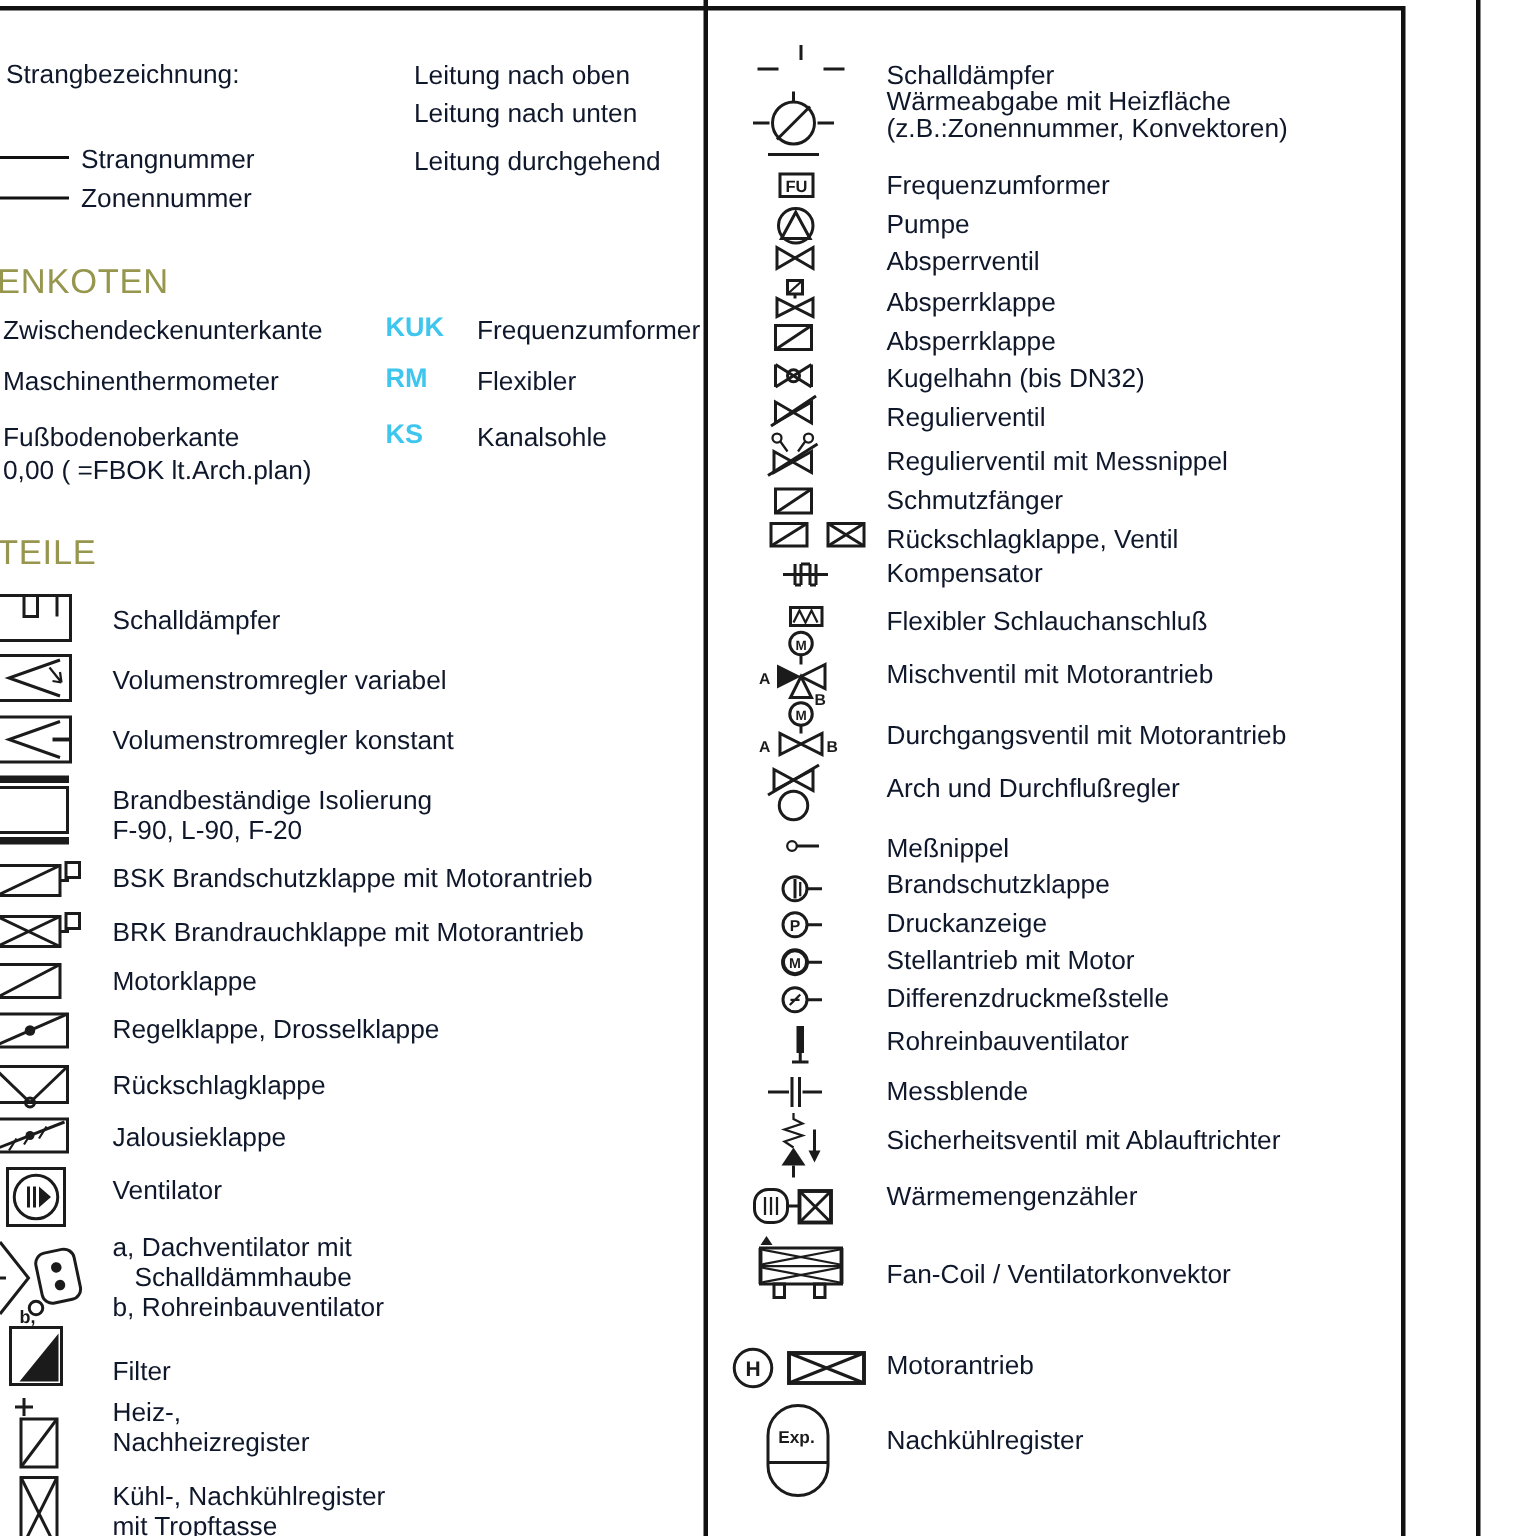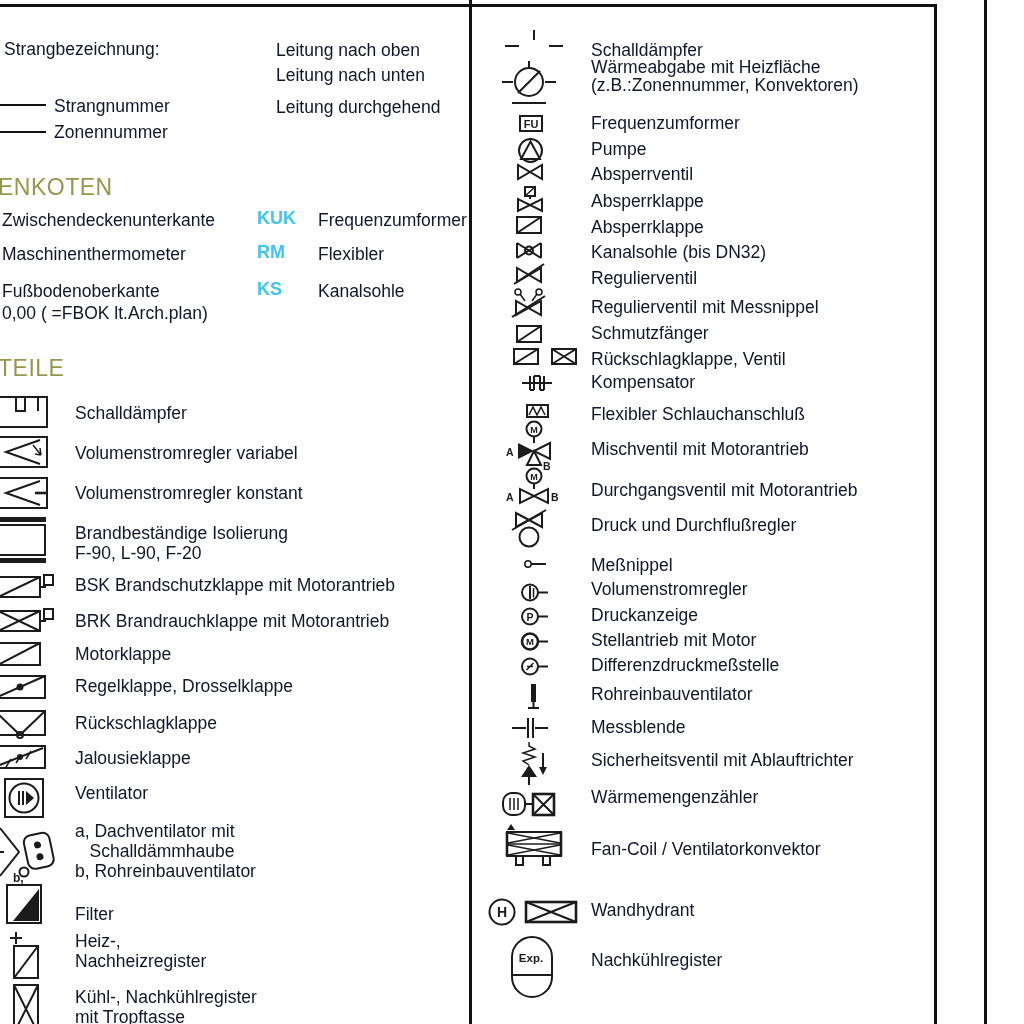--- a/index.html
+++ b/index.html
@@ -257,21 +257,21 @@
     </svg>
   </div>
 <div class="t" style="left:591px;top:217px">Absperrklappe</div>
 
 <div class="icon" style="left:515px;top:242px">
 <svg width="28" height="17" viewBox="0 0 28 17">
       <path class="s" d="M2,1 V16 M26,1 V16 M2,1 L26,16 M2,16 L26,1"></path>
       <circle class="s" cx="14" cy="8.5" r="4" fill="#fff"></circle>
     </svg>
   </div>
-<div class="t" style="left:591px;top:242px">Kanalsohle (bis DN32)</div>
+<div class="t" style="left:591px;top:242px">Kugelhahn (bis DN32)</div>
 
 <div class="icon" style="left:514px;top:263px">
 <svg width="30" height="22" viewBox="0 0 30 22">
       <path class="s" d="M3,5 V19 L27,5 V19 Z"></path>
       <path class="s" d="M0,21 L30,1"></path>
     </svg>
   </div>
 <div class="t" style="left:591px;top:268px">Regulierventil</div>
 
 <div class="icon" style="left:512px;top:288px">
@@ -346,39 +346,39 @@
   </div>
 <div class="t" style="left:591px;top:480px">Durchgangsventil mit Motorantrieb</div>
 
 <div class="icon" style="left:512px;top:510px">
 <svg width="34" height="38" viewBox="0 0 34 38">
       <path class="s" d="M4,3 V17 L30,3 V17 Z"></path>
       <path class="s" d="M0,20 L34,0"></path>
       <circle class="s" cx="17" cy="27" r="9.5"></circle>
     </svg>
   </div>
-<div class="t" style="left:591px;top:515px">Druck und Durchflußregler</div>
+<div class="t" style="left:591px;top:515px">Arch und Durchflußregler</div>
 
 <div class="icon" style="left:524px;top:558px">
 <svg width="24" height="12" viewBox="0 0 24 12">
       <circle class="s15" cx="4" cy="6" r="3.2"></circle>
       <path class="s" d="M7,6 H22"></path>
     </svg>
   </div>
 <div class="t" style="left:591px;top:555px">Meßnippel</div>
 
 <div class="icon" style="left:521px;top:583px">
 <svg width="28" height="19" viewBox="0 0 28 19">
       <circle class="s" cx="9" cy="9.5" r="8"></circle>
       <path class="s" d="M9,3 V16"></path>
       <path class="s15" d="M12.5,5 V14.5"></path>
       <path class="s" d="M17,9.5 H27"></path>
     </svg>
   </div>
-<div class="t" style="left:591px;top:579px">Volumenstromregler</div>
+<div class="t" style="left:591px;top:579px">Brandschutzklappe</div>
 
 <div class="icon" style="left:521px;top:607px">
 <svg width="28" height="19" viewBox="0 0 28 19">
       <circle class="s" cx="9" cy="9.5" r="8"></circle>
       <text x="9" y="13.5" font-size="10.5" text-anchor="middle">P</text>
       <path class="s" d="M17,9.5 H27"></path>
     </svg>
   </div>
 <div class="t" style="left:591px;top:605px">Druckanzeige</div>
 
@@ -454,21 +454,21 @@
 <div class="t" style="left:591px;top:839px">Fan-Coil / Ventilatorkonvektor</div>
 
 <div class="icon" style="left:488px;top:896px">
 <svg width="90" height="32" viewBox="0 0 90 32">
       <circle class="s" cx="14" cy="16" r="12.5"></circle>
       <text x="14" y="21" font-size="14" font-weight="normal" text-anchor="middle">H</text>
       <rect class="s25" x="38" y="6" width="50" height="20"></rect>
       <path class="s" d="M38,26 L88,6 M38,6 L88,26"></path>
     </svg>
   </div>
-<div class="t" style="left:591px;top:900px">Wandhydrant</div>
+<div class="t" style="left:591px;top:900px">Motorantrieb</div>
 
 <div class="icon" style="left:509px;top:935px">
 <svg width="46" height="64" viewBox="0 0 46 64">
       <rect class="s" x="3" y="2" width="40" height="60" rx="20"></rect>
       <path class="s" d="M3,40 H43"></path>
       <text x="22" y="27" font-size="11.5" text-anchor="middle">Exp.</text>
     </svg>
   </div>
 <div class="t" style="left:591px;top:950px">Nachkühlregister</div>
 

